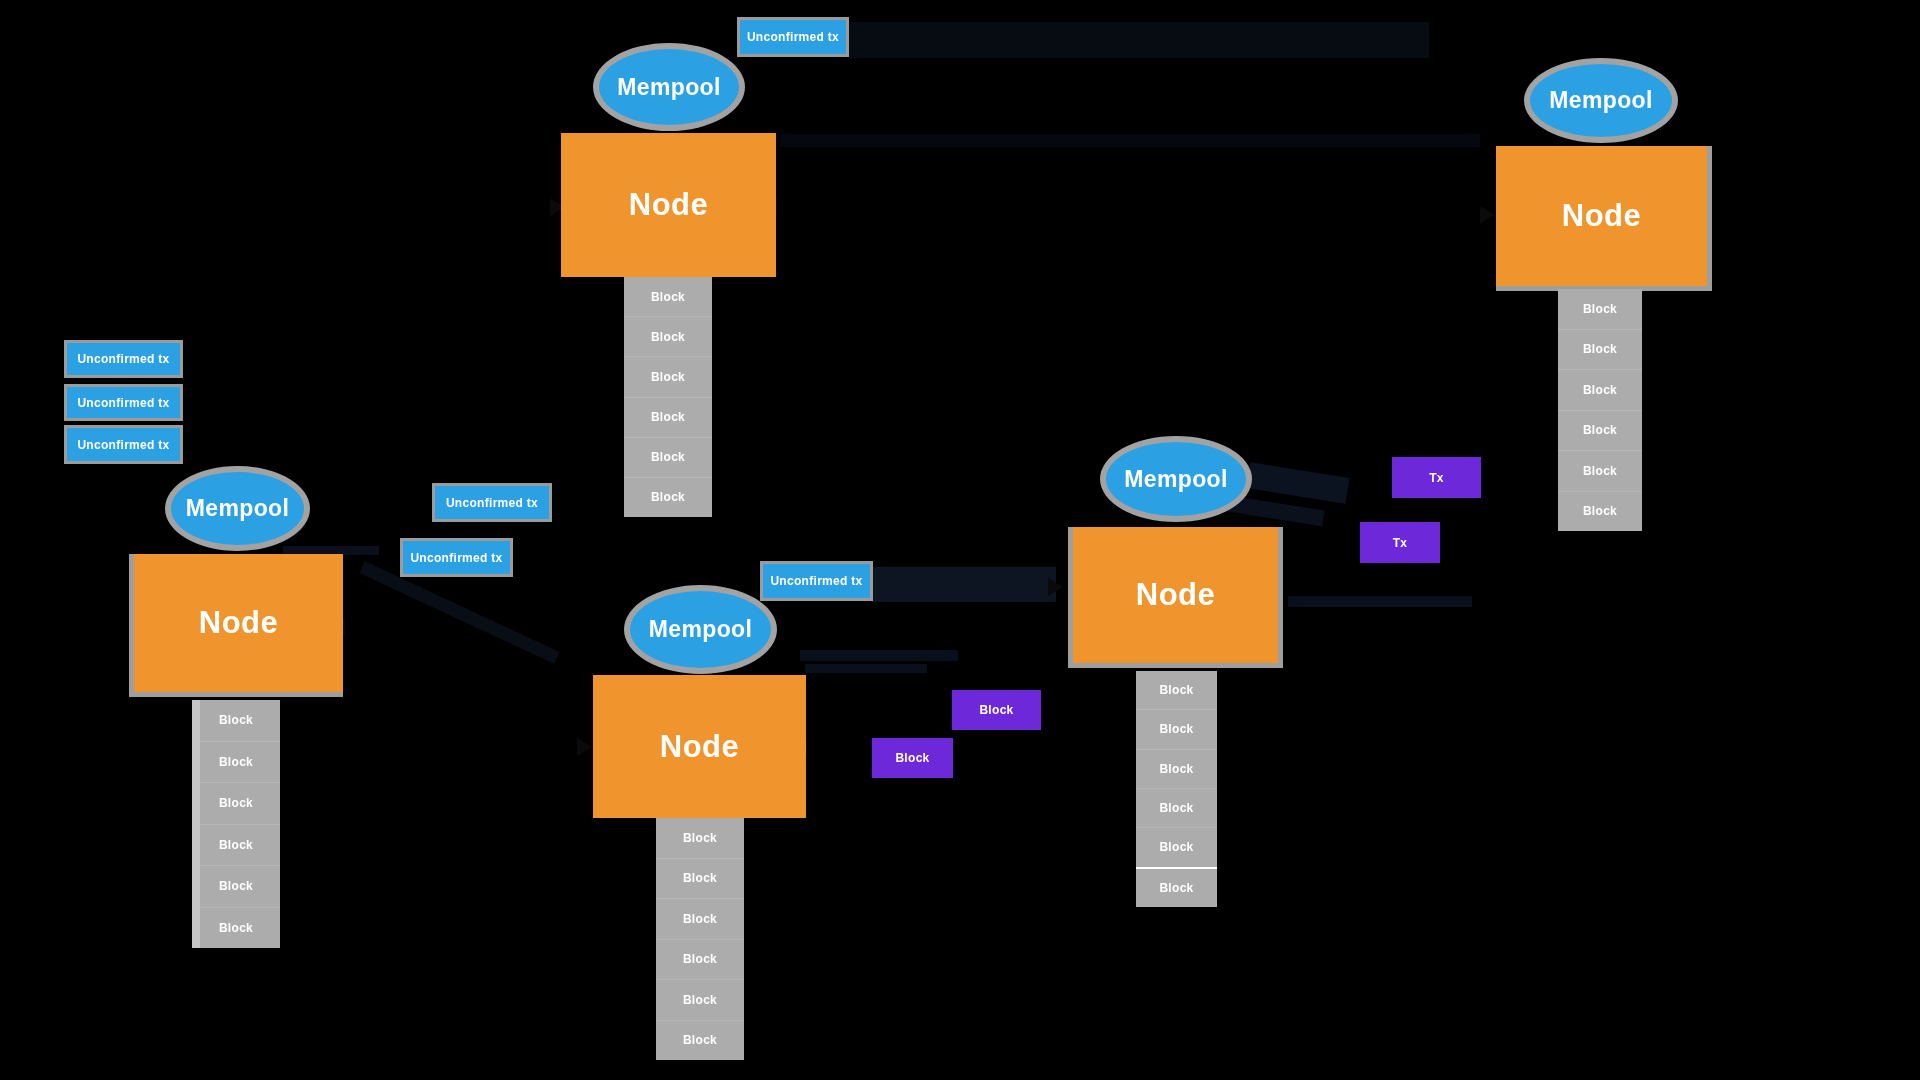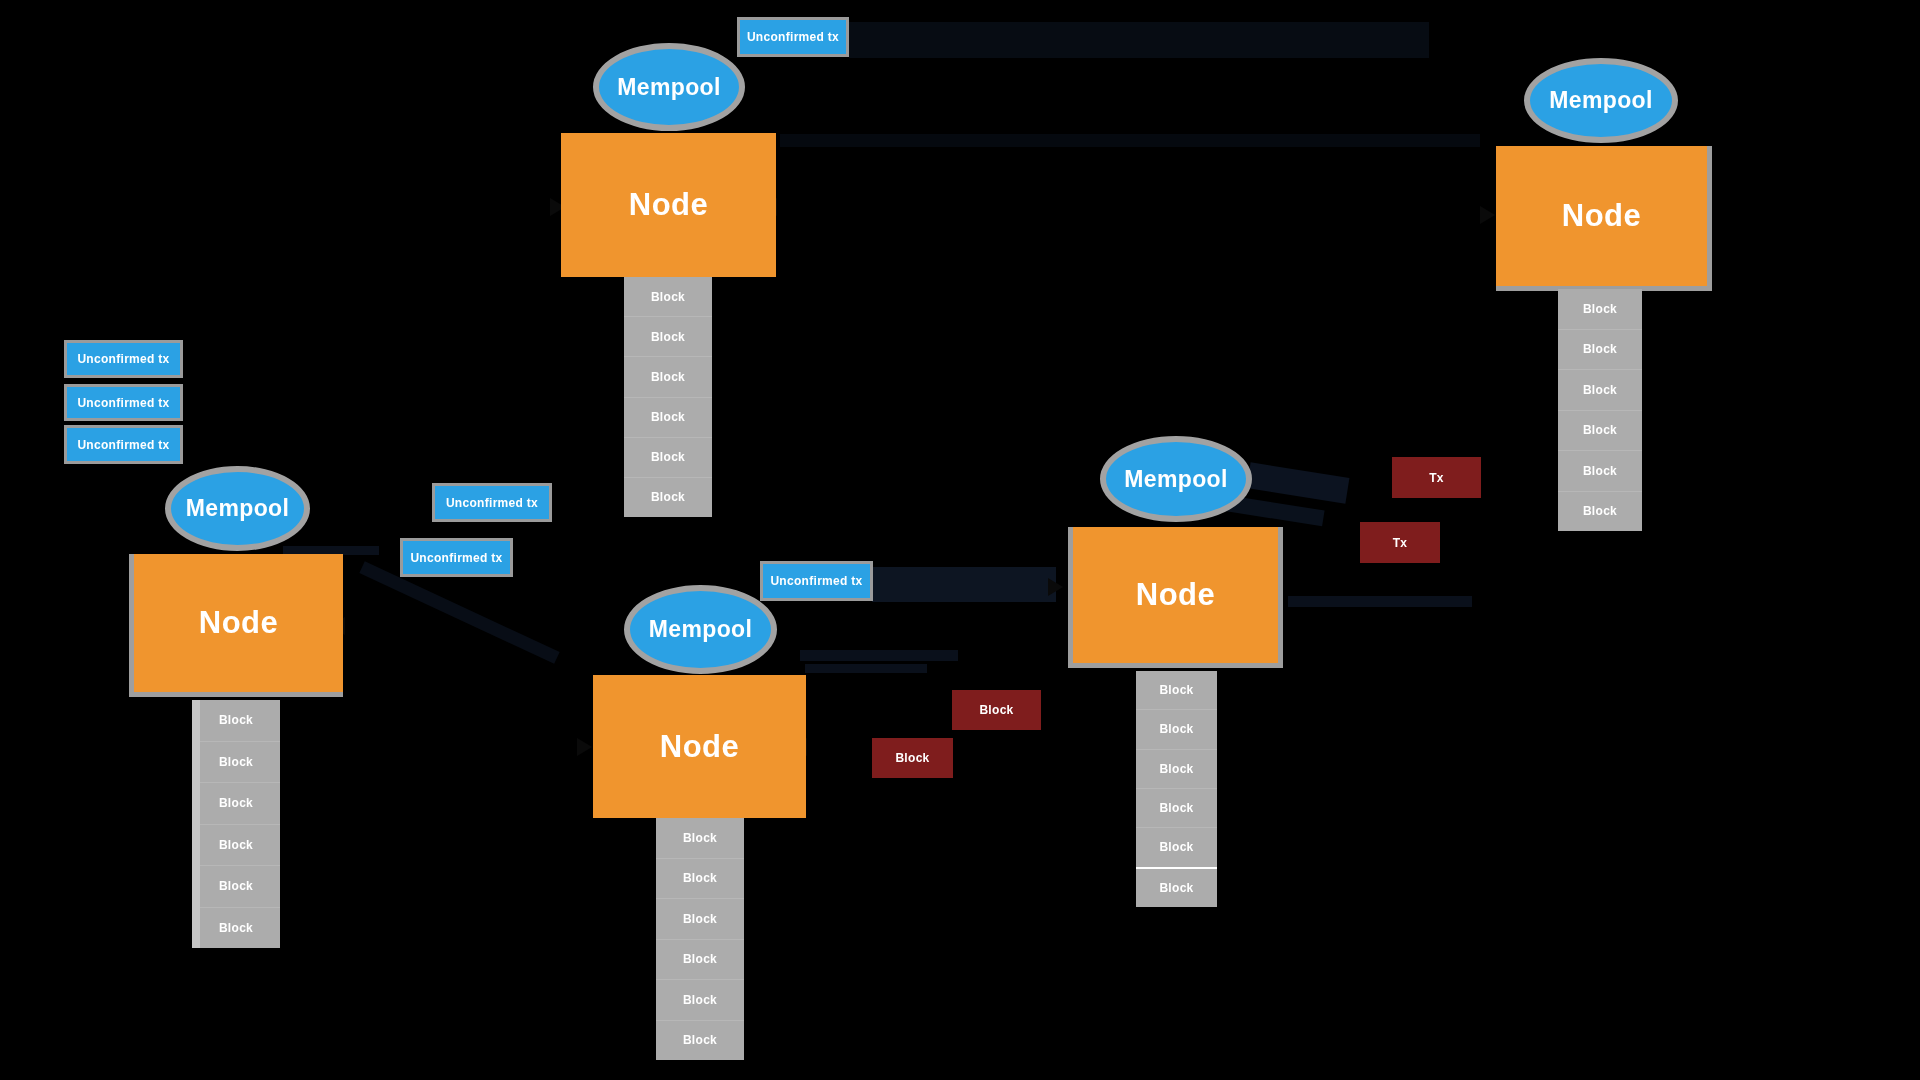--- a/index.html
+++ b/index.html
@@ -30,21 +30,21 @@
   .block + .block { border-top:1px solid rgba(255,255,255,.14); }
   .block.sep-white { border-top:2px solid #ffffff; }
   .stack.edge-strip::before {
     content:""; position:absolute; left:0; top:0; bottom:0; width:8px; background:#C5C5C5;
   }
   .tag {
     position:absolute; display:flex; align-items:center; justify-content:center;
     font-size:12px; letter-spacing:.3px; border:3px solid #9B9B9B;
   }
   .tag-blue { background:#2BA1E4; }
-  .tag-gray { background:#7f1d1d; }
+  .tag-gray { background:#6d28d9; }
   .arr { position:absolute; width:0; height:0; border-top:9px solid transparent; border-bottom:9px solid transparent; }
   .arr-r { border-left:15px solid #0A0A0A; }
   .arr-l { border-right:15px solid #0A0A0A; }
 </style>
 </head>
 <body>
 
 <div class="stage">
 
   <div class="edge" style="left:849px; top:12px; width:580px; height:36px; background:#070C13;"></div>

